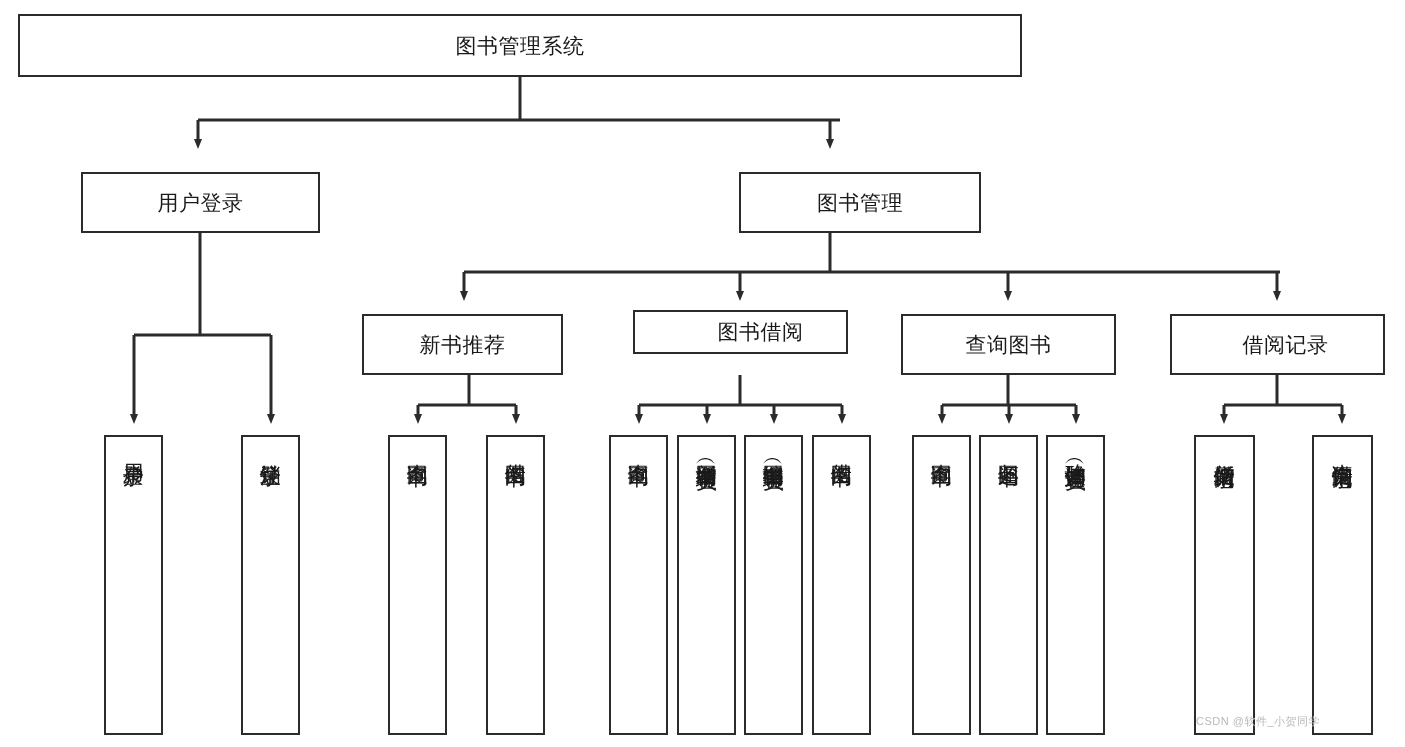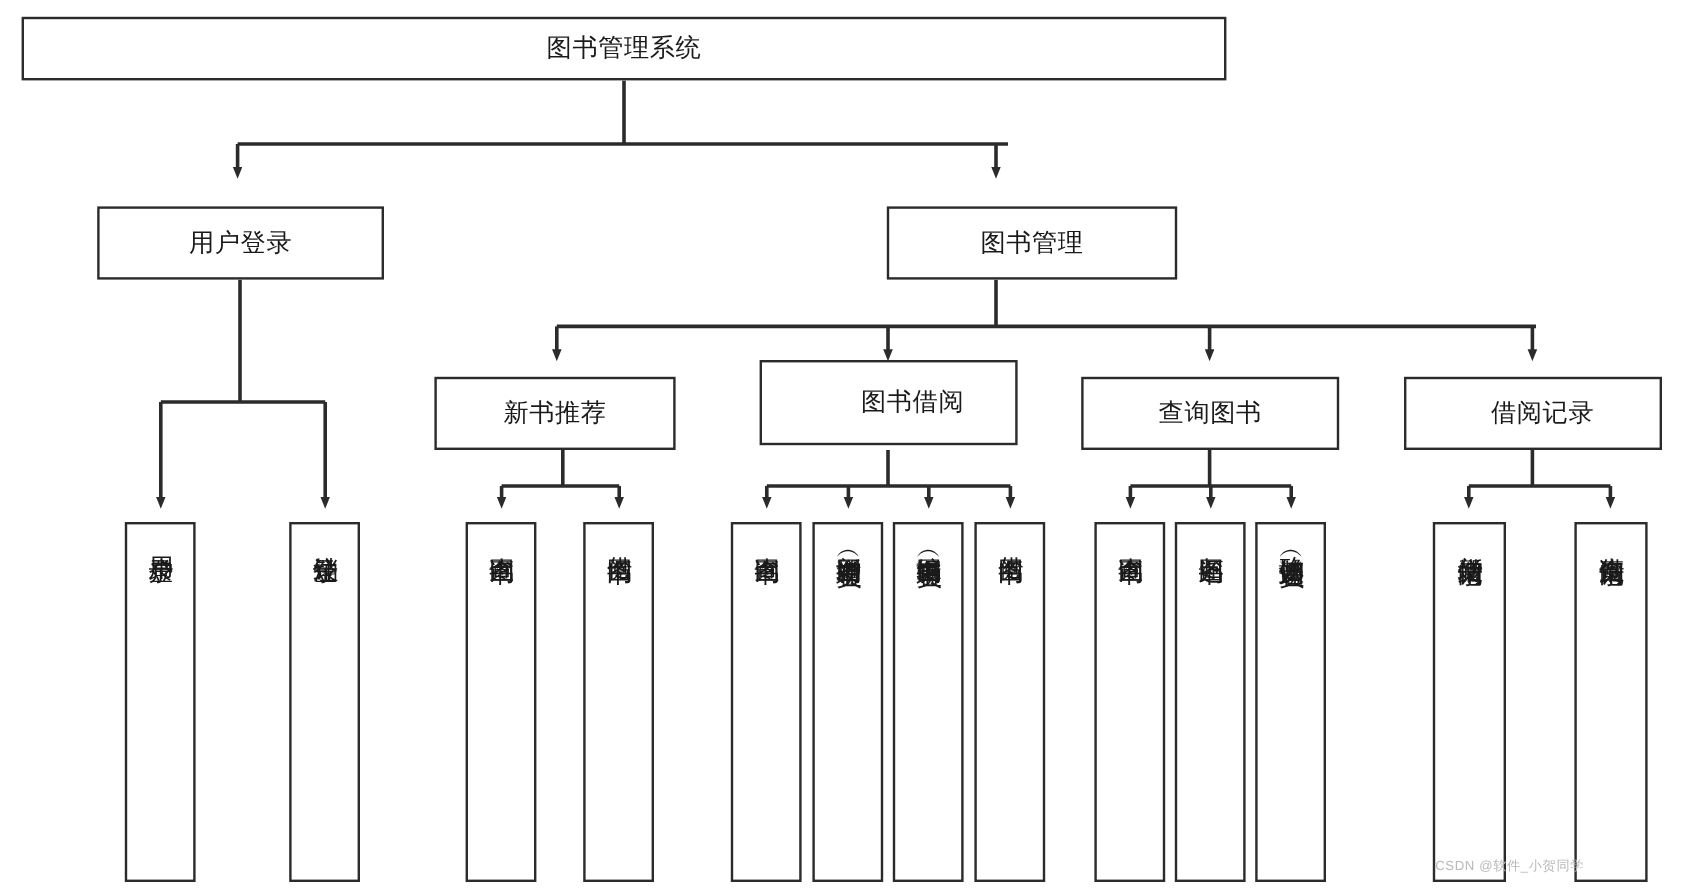--- a/index.html
+++ b/index.html
@@ -109,35 +109,35 @@
       <path d="M1009,405 L1009,415" marker-end="url(#arrow)"></path>
       <path d="M1076,405 L1076,415" marker-end="url(#arrow)"></path>
 
       <path d="M1277,375 L1277,405"></path>
       <path d="M1224,405 L1342,405"></path>
       <path d="M1224,405 L1224,415" marker-end="url(#arrow)"></path>
       <path d="M1342,405 L1342,415" marker-end="url(#arrow)"></path>
     </g>
   </svg>
 
-  <div class="node node-h" style="left:18px; top:14px; width:1004px; height:53px;text-align:center;">
+  <div class="node node-h" style="left:18px; top:14px; width:1004px; height:63px;text-align:center;">
     <span class="label">图书管理系统</span>
   </div>
 
   <div class="node node-h" style="left:81px; top:172px; width:239px; height:61px;">
     <span class="label">用户登录</span>
   </div>
   <div class="node node-h" style="left:710px; top:172px; width:242px; height:61px;margin-left:29px;">
     <span class="label">图书管理</span>
   </div>
 
   <div class="node node-h" style="left:362px; top:314px; width:201px; height:61px;">
     <span class="label">新书推荐</span>
   </div>
-  <div class="node node-h" style="left:633px; top:300px; width:215px; height:71px;padding-left:40px;">
+  <div class="node node-h" style="left:633px; top:310px; width:215px; height:44px;padding-left:40px;">
     <span class="label">图书借阅</span>
   </div>
   <div class="node node-h" style="left:901px; top:314px; width:215px; height:61px;">
     <span class="label">查询图书</span>
   </div>
   <div class="node node-h" style="left:1170px; top:314px; width:215px; height:61px;padding-left:16px;">
     <span class="label">借阅记录</span>
   </div>
 
   <div class="node node-v" style="left:104px; top:435px; width:59px; height:300px;">

